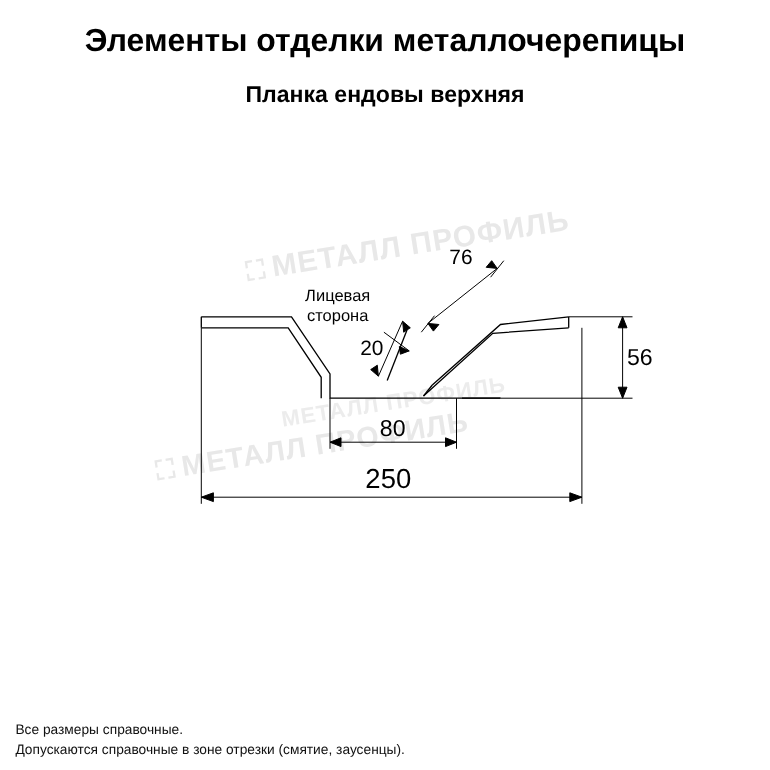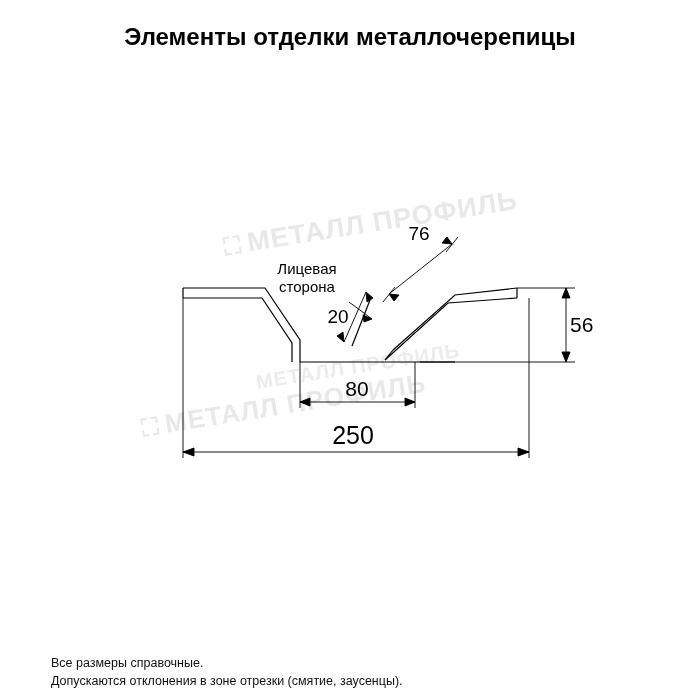--- a/index.html
+++ b/index.html
@@ -21,21 +21,21 @@
     height: 700px;
   }
   .title-block {
     position: absolute;
     top: 22px;
     left: 0;
     width: 700px;
     text-align: center;
   }
   .title-main {
-    font-size: 24px;
+    font-size: 29px;
     font-weight: bold;
     letter-spacing: 0px;
     line-height: 30px;
   }
   .title-sub {
     font-size: 21px;
     font-weight: bold;
     line-height: 26px;
     margin-top: 22px;
   }
@@ -56,21 +56,20 @@
     position: absolute;
     left: 14px;
     bottom: 10px;
     width: 672px;
     font-size: 12.5px;
     line-height: 18px;
     color: #111111;
   }
   .footer div {
     white-space: nowrap;
-    margin-left: 37px;
   }
   .wm {
     position: absolute;
     font-family: "Liberation Sans", sans-serif;
     font-weight: bold;
     color: #e8e8e8;
     font-size: 27px;
     letter-spacing: 1px;
     white-space: nowrap;
     transform: rotate(-9deg);
@@ -89,20 +88,21 @@
     fill: #000000;
   }
 </style>
 </head>
 <body>
 
 <div class="page">
 
   <div class="title-block">
     <div class="title-main">Элементы отделки металлочерепицы</div>
+    <div class="title-sub">Планка ендовы верхняя</div>
   </div>
 
   <div class="wm wm1">
     <span class="wm-ic">⛶</span><span>МЕТАЛЛ ПРОФИЛЬ</span>
   </div>
   <div class="wm wm2">
     <span class="wm-ic">⛶</span><span>МЕТАЛЛ ПРОФИЛЬ</span>
   </div>
   <div class="wm wm3">
     <span>МЕТАЛЛ ПРОФИЛЬ</span>
@@ -177,16 +177,16 @@
         <path d="M 372 139 l -9 -4 l 1 7 z" fill="#000"></path>
       </g>
       <text x="307" y="94" font-size="15" text-anchor="middle">Лицевая</text>
       <text x="307" y="112" font-size="15" text-anchor="middle">сторона</text>
 
     </svg>
   </div>
 
   <div class="footer">
     <div>Все размеры справочные.</div>
-    <div>Допускаются отклонения в зоне отрезки (смятие, заусенцы).</div>
+    <div>Допускаются справочные в зоне отрезки (смятие, заусенцы).</div>
   </div>
 
 </div>
 
 </body></html>

